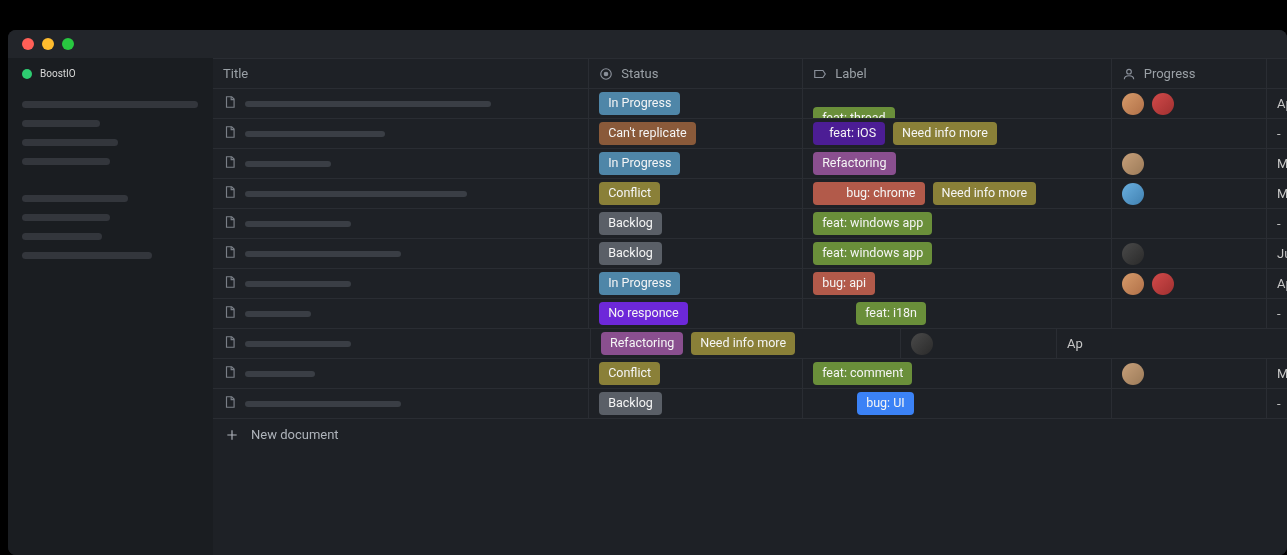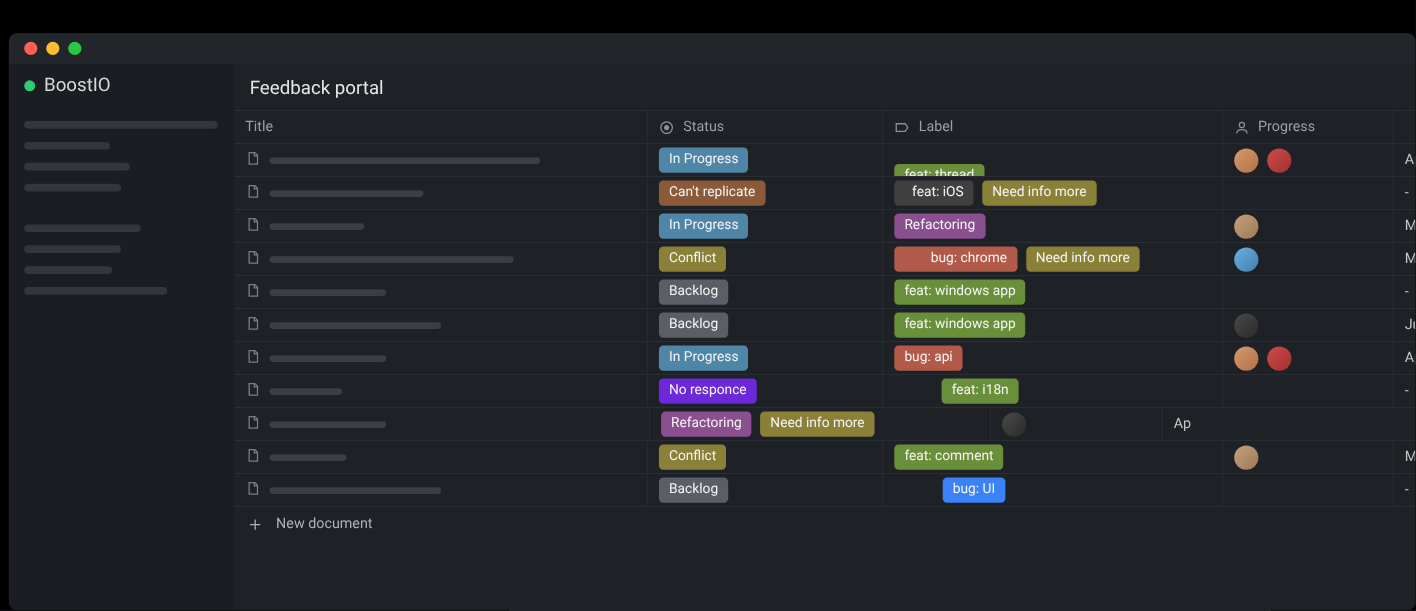--- a/index.html
+++ b/index.html
@@ -41,21 +41,21 @@
   .sidebar {
     width: 205px;
     background: #1a1d21;
     padding: 10px 14px;
   }
   .sb-top {
     display: flex;
     align-items: center;
     gap: 8px;
     color: #d9d9d9;
-    font-size: 17px;
+    font-size: 10px;
     margin-bottom: 22px;
   }
   .sb-status-dot {
     width: 10px; height: 10px; border-radius: 50%;
     background: #2ecc71;
   }
   .sb-skel {
     height: 7px;
     background: #33363c;
     border-radius: 4px;
@@ -167,21 +167,20 @@
           </div>
           <div style="margin-bottom: 30px;">
             <div class="sb-skel" style="width: 106px;"></div>
             <div class="sb-skel" style="width: 88px;"></div>
             <div class="sb-skel" style="width: 80px;"></div>
             <div class="sb-skel" style="width: 130px;"></div>
           </div>
         </div>
     </aside>
     <main class="main">
-      <div class="main-header">Feedback portal</div>
       <div class="table">
         <div class="row header">
           <div class="cell c-title">
             <span>Title</span>
           </div>
           <div class="cell c-status">
             <svg class="hdr-icon" viewBox="0 0 24 24" fill="none" stroke="currentColor" stroke-width="2">
                 <circle cx="12" cy="12" r="9"></circle>
                 <circle cx="12" cy="12" r="3" fill="currentColor"></circle>
               </svg>
@@ -236,21 +235,21 @@
                 <span><svg class="doc-icon" viewBox="0 0 24 24" fill="none" stroke="currentColor" stroke-width="2">
                     <path d="M6 3h9l4 4v14H6z"></path>
                     <path d="M14 3v5h5"></path>
                   </svg></span>
                 <div class="title-skel" style="width: 140px;"></div>
               </div>
               <div class="cell c-status">
                 <span class="pill" style="background: rgb(138, 90, 58); text-align: center;">Can't replicate</span>
               </div>
               <div class="cell c-label">
-                <span class="pill" style="background: #404040; padding-left: 16px;">feat: iOS</span>
+                <span class="pill" style="background: #4c1d95; padding-left: 16px;">feat: iOS</span>
                 <span class="pill" style="background: rgb(138, 128, 56);">Need info more</span>
               </div>
               <div class="cell c-assign"></div>
               <div class="cell c-date">
                 <span>-</span>
               </div>
             </div>
             <div class="row">
               <div class="cell c-title">
                 <span><svg class="doc-icon" viewBox="0 0 24 24" fill="none" stroke="currentColor" stroke-width="2">

